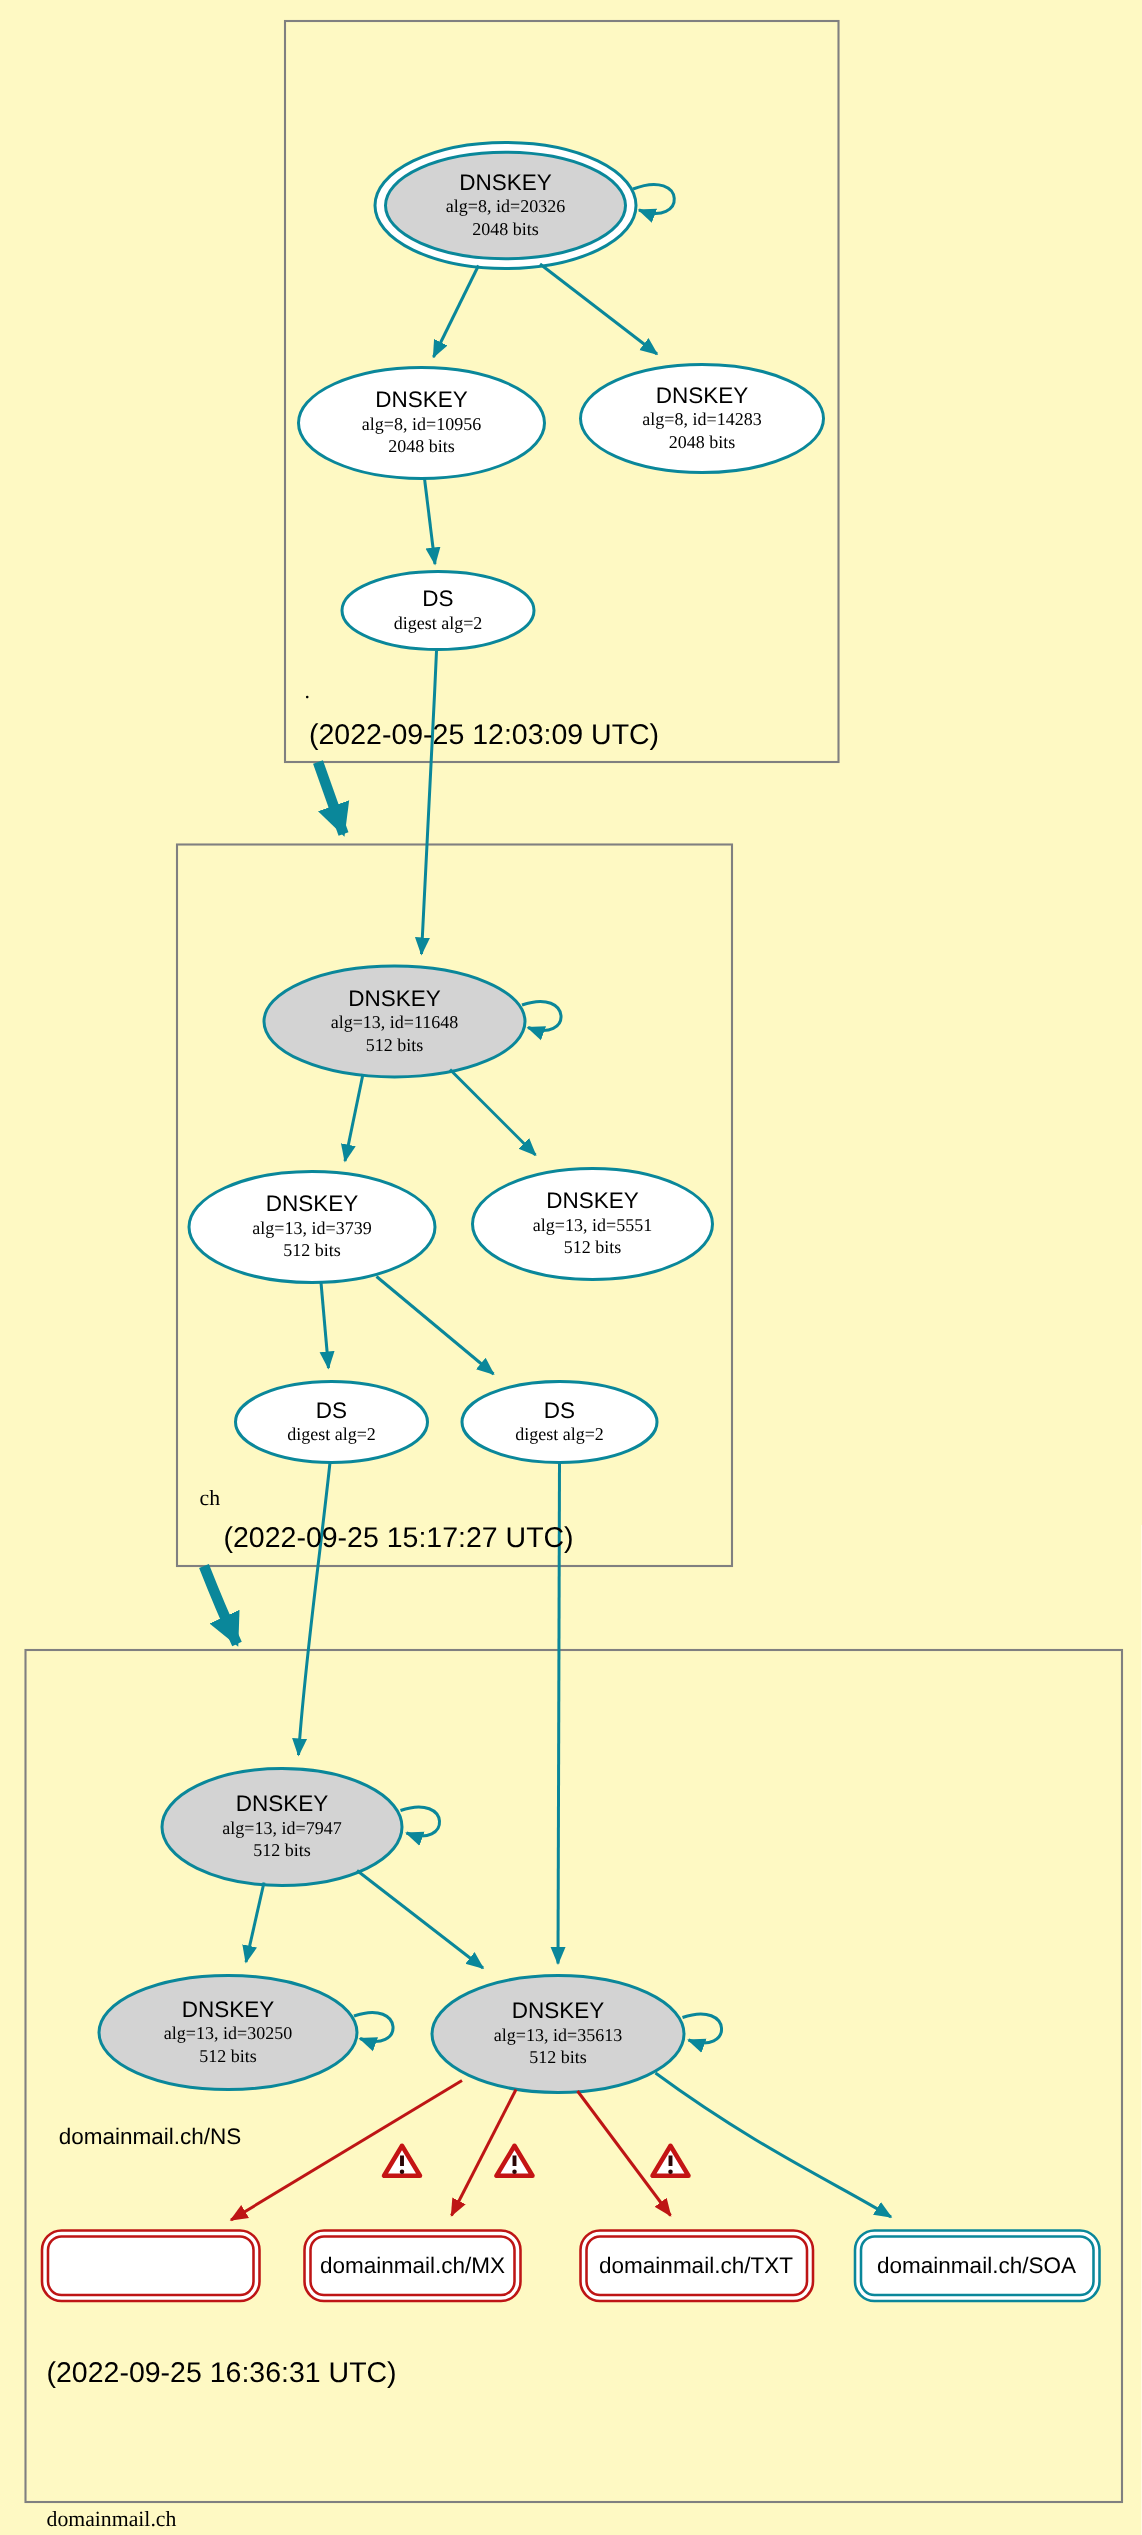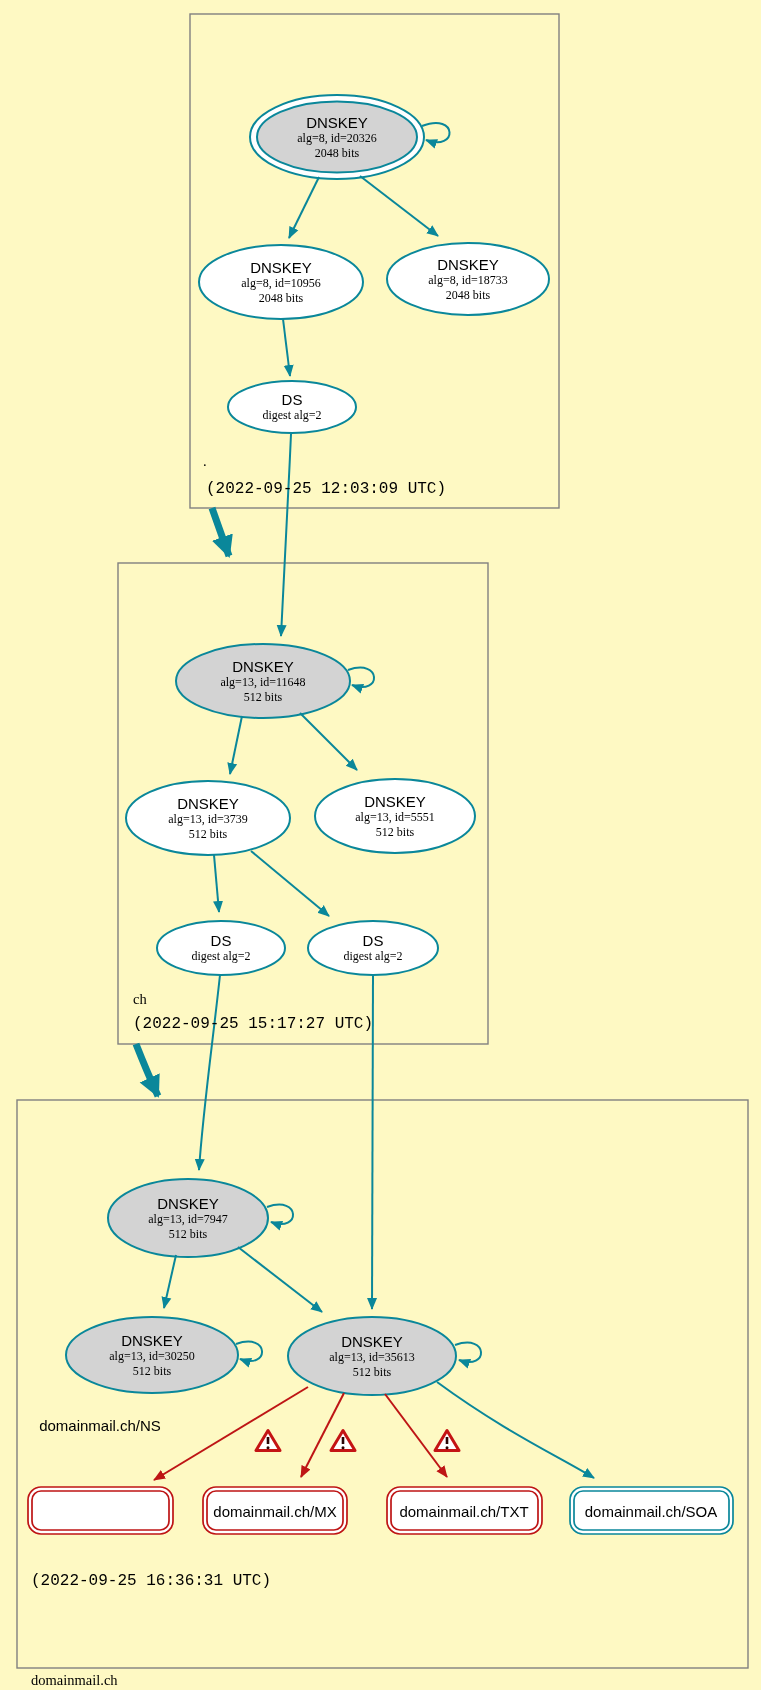--- a/index.html
+++ b/index.html
@@ -35,22 +35,22 @@
     font-size:15px;color:#000;white-space:nowrap;
     pointer-events:none;
   }
   .zone-name{
     position:absolute;
     font-family:"Liberation Serif", serif;
     font-size:14.5px;color:#000;white-space:nowrap;
   }
   .zone-ts{
     position:absolute;
-    font-family:Liberation Mono, monospace;
-    font-size:16px;color:#000;white-space:nowrap;
+    font-family:Liberation Sans, sans-serif;
+    font-size:19px;color:#000;white-space:nowrap;
   }
 </style>
 </head>
 <body>
 
 <div class="canvas">
 
 <svg width="761" height="1690" viewBox="0 0 761 1690">
   <defs>
     <marker id="ah-teal" markerUnits="userSpaceOnUse" markerWidth="14" markerHeight="12" refX="11" refY="6" orient="auto">
@@ -151,21 +151,21 @@
   <span class="l2">alg=8, id=20326</span>
   <span class="l2">2048 bits</span>
 </div>
 <div class="node-label" style="left:281px;top:282px">
   <span class="l1">DNSKEY</span>
   <span class="l2">alg=8, id=10956</span>
   <span class="l2">2048 bits</span>
 </div>
 <div class="node-label" style="left:468px;top:279px">
   <span class="l1">DNSKEY</span>
-  <span class="l2">alg=8, id=18733</span>
+  <span class="l2">alg=8, id=14283</span>
   <span class="l2">2048 bits</span>
 </div>
 <div class="node-label" style="left:292px;top:407px">
   <span class="l1">DS</span>
   <span class="l2">digest alg=2</span>
 </div>
 
 <div class="node-label" style="left:263px;top:681px">
   <span class="l1">DNSKEY</span>
   <span class="l2">alg=13, id=11648</span>
@@ -208,18 +208,18 @@
 
 <div class="rr-label" style="left:100px;top:1425px">domainmail.ch/NS</div>
 <div class="rr-label" style="left:275px;top:1511px">domainmail.ch/MX</div>
 <div class="rr-label" style="left:464px;top:1511px">domainmail.ch/TXT</div>
 <div class="rr-label" style="left:651px;top:1511px">domainmail.ch/SOA</div>
 
 <div class="zone-name" style="left:203px;top:453px">.</div>
 <div class="zone-ts" style="left:206px;top:480px">(2022-09-25 12:03:09 UTC)</div>
 
 <div class="zone-name" style="left:133px;top:991px">ch</div>
-<div class="zone-ts" style="left:133px;top:1015px">(2022-09-25 15:17:27 UTC)</div>
+<div class="zone-ts" style="left:149px;top:1015px">(2022-09-25 15:17:27 UTC)</div>
 
 <div class="zone-name" style="left:31px;top:1672px">domainmail.ch</div>
 <div class="zone-ts" style="left:31px;top:1572px">(2022-09-25 16:36:31 UTC)</div>
 
 </div>
 
 </body></html>

